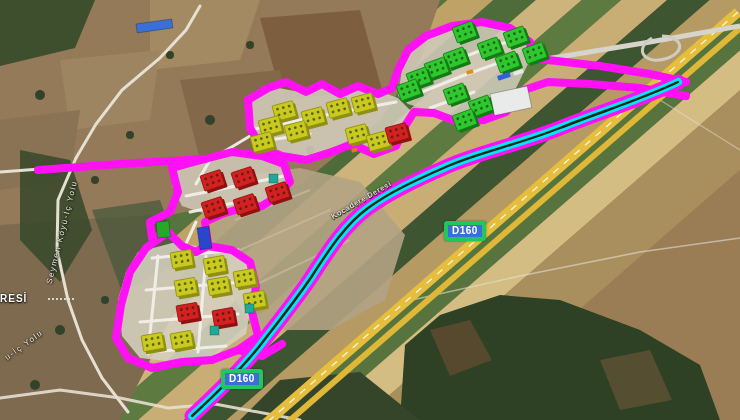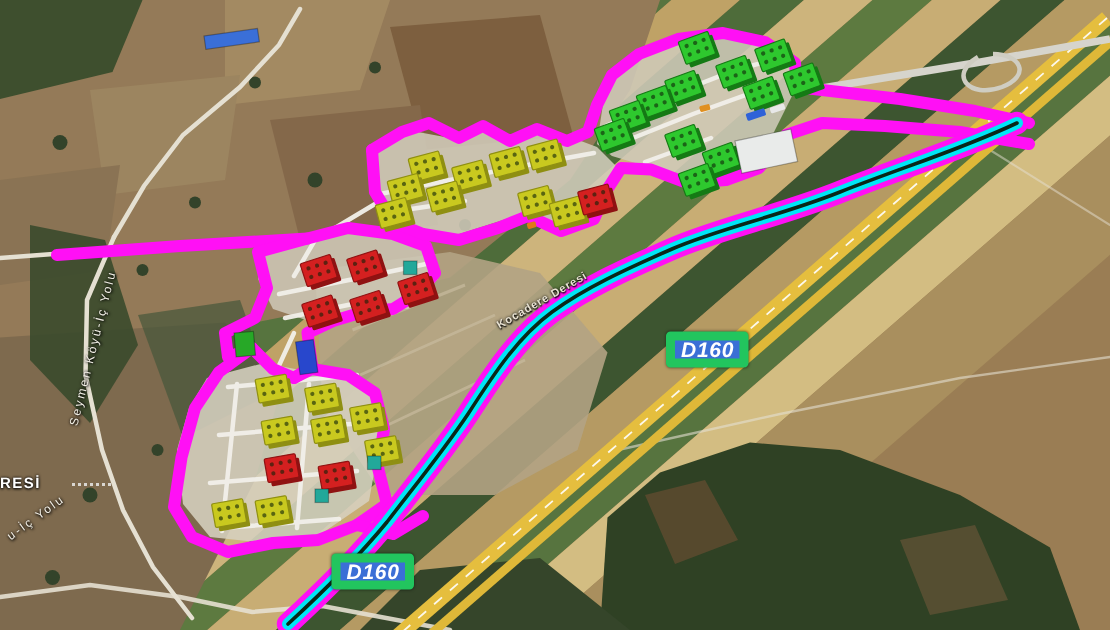--- a/index.html
+++ b/index.html
@@ -1,28 +1,28 @@
 <!DOCTYPE html>
 <html><head>
 <meta charset="utf-8">
 <style>
   html,body{margin:0;padding:0;background:#222;}
   .stage{position:relative;width:740px;height:420px;overflow:hidden;
          font-family:"Liberation Sans",sans-serif;}
   .stage svg{position:absolute;left:0;top:0;}
   .lbl{position:absolute;pointer-events:none;white-space:nowrap;}
-  .shield{position:absolute;background:#3b6fd6;border:6px solid #22c55e;border-radius:3px;
-          color:#fff;font-size:14px;font-weight:bold;line-height:12px;padding:0 4px;
-          letter-spacing:.5px;box-shadow:0 0 2px rgba(0,0,0,.5);font-style:italic;}
+  .shield{position:absolute;background:#3b6fd6;border:4px solid #22c55e;border-radius:3px;
+          color:#fff;font-size:10px;font-weight:bold;line-height:12px;padding:0 4px;
+          letter-spacing:.5px;box-shadow:0 0 2px rgba(0,0,0,.5);}
   .stream-name{color:#e8e2d2;font-size:7.5px;font-weight:bold;letter-spacing:.6px;
           text-shadow:0 0 2px #000,0 1px 1px #000;transform-origin:left bottom;}
   .road-name{color:#f2efe6;font-size:8px;letter-spacing:1.6px;
           text-shadow:0 0 2px #000,0 1px 2px #000;}
   .place-name{color:#fff;font-size:10px;font-weight:bold;letter-spacing:1px;
-          text-shadow:0 0 2px #000,0 1px 2px #000;display:flex;align-items:center;gap:21px;margin-top:24px;}
+          text-shadow:0 0 2px #000,0 1px 2px #000;display:flex;align-items:center;gap:21px;}
   .dotted-leader{display:inline-block;width:26px;border-bottom:2px dotted #e9e9e9;height:1px;
           opacity:.85;}
 </style>
 </head>
 <body>
 
 <div class="stage">
 
 <svg width="740" height="420" viewBox="0 0 740 420">
 

